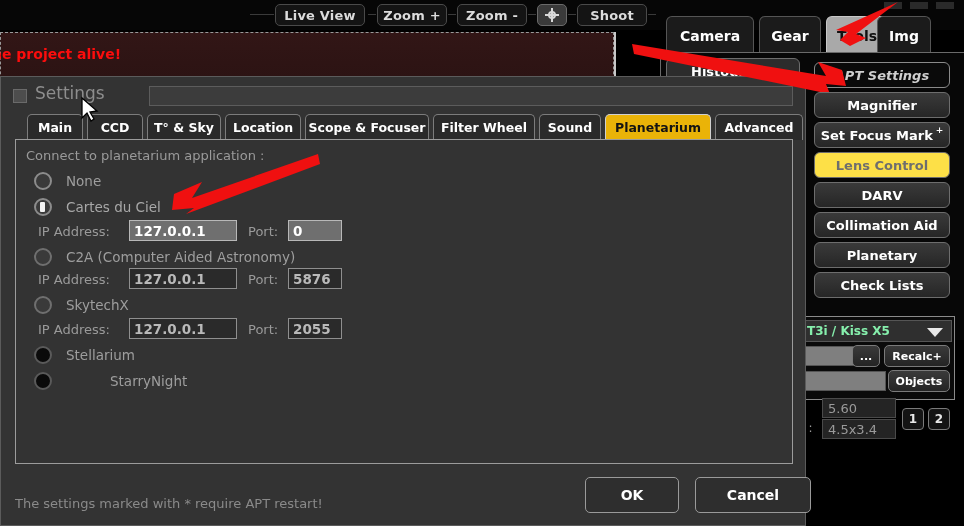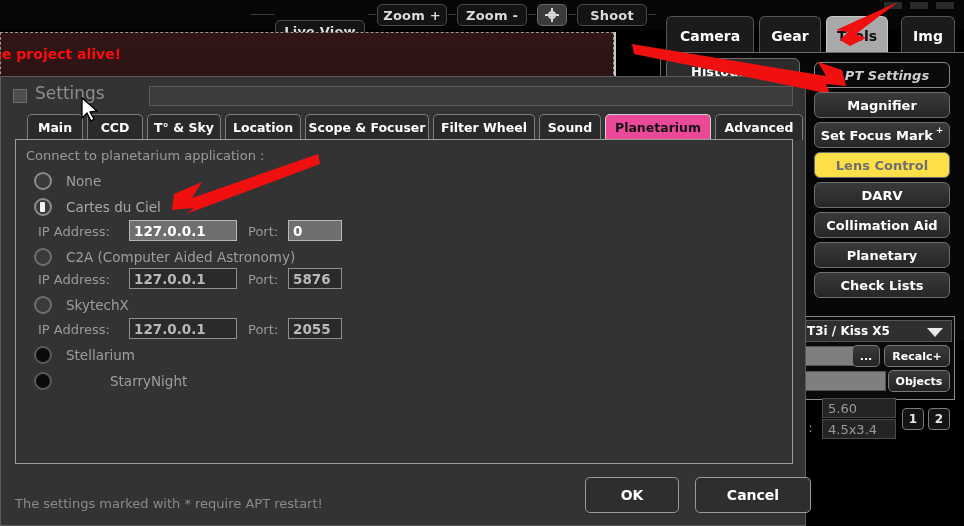--- a/index.html
+++ b/index.html
@@ -101,21 +101,21 @@
   .rbtn .sup { font-size:9px; vertical-align:super; margin-left:3px; position:relative; top:-5px;}
 
   .rp-panel2 {
     position:absolute; left:800px; top:316px; width:155px; height:84px;
     border:1px solid #8a8a8a; border-top:1px solid #8a8a8a;
     background:#0a0a0a;
   }
   .combo {
     position:absolute; left:802px; top:320px; width:150px; height:22px;
     background:#2f2f2f; border:1px solid #555;
-    color:#ffffff; font-size:12px; font-weight:bold;
+    color:#86efac; font-size:12px; font-weight:bold;
     display:flex; align-items:center; padding-left:4px;
   }
   .combo .arrow {
     position:absolute; right:8px; top:7px;
     width:0;height:0;border-left:8px solid transparent;border-right:8px solid transparent;
     border-top:9px solid #e8e8e8;
   }
   .gfield {
     position:absolute; background:#7f7f7f; border:1px solid #555; height:20px;
   }
@@ -161,21 +161,21 @@
   .tabrow { position:absolute; left:26px; top:37px; height:26px; }
   .tab {
     position:absolute; top:0; height:26px;
     background:#2a2a2a;
     border:1px solid #7c7c7c; border-bottom:none;
     border-radius:5px 5px 0 0;
     color:#ffffff; font-weight:bold; font-size:12.5px;
     display:flex; align-items:center; justify-content:center;
     white-space:nowrap;
   }
-  .tab.active { background:#ec4899; color:#131313; border-color:#d0d0d0; }
+  .tab.active { background:#eab308; color:#131313; border-color:#d0d0d0; }
 
   .groupbox {
     position:absolute; left:14px; top:62px; width:778px; height:325px;
     border:1px solid #9c9c9c;
     background:#333333;
   }
   .gb-label {
     position:absolute; left:10px; top:8px;
     color:#9a9a9a; font-size:13px;
   }
@@ -224,21 +224,21 @@
 <div id="root">
 
   <div class="bg-toolbar">
     <div class="tb-line" style="left:250px;width:24px;"></div>
     <div class="tb-line" style="left:368px;width:8px;"></div>
     <div class="tb-line" style="left:448px;width:8px;"></div>
     <div class="tb-line" style="left:528px;width:8px;"></div>
     <div class="tb-line" style="left:568px;width:8px;"></div>
     <div class="tb-line" style="left:648px;width:8px;"></div>
 
-    <div class="tb-btn" style="left:275px;width:90px;margin-top:16px;">Live View</div>
+    <div class="tb-btn" style="left:275px;width:90px;">Live View</div>
     <div class="tb-btn" style="left:377px;width:70px;">Zoom +</div>
     <div class="tb-btn" style="left:457px;width:70px;">Zoom -</div>
     <div class="tb-btn icon" style="left:537px;width:30px;">
       <span class="crosshair">
           <i></i>
         </span>
     </div>
     <div class="tb-btn" style="left:577px;width:70px;">Shoot</div>
 
     <div class="wctl" style="left:884px;"></div>
@@ -251,21 +251,21 @@
   </div>
   <div class="alive-text">he project alive!</div>
 
   <div style="position:absolute;left:614px;top:32px;width:2px;height:62px;background:#c8c8c8;"></div>
   <div style="position:absolute;left:628px;top:32px;width:32px;height:62px;background:#000;"></div>
 
   <div class="rp-tabs">
     <div class="rp-tab" style="left:0px;width:88px;">Camera</div>
     <div class="rp-tab" style="left:93px;width:62px;">Gear</div>
     <div class="rp-tab active" style="left:160px;width:62px;">Tools</div>
-    <div class="rp-tab" style="left:235px;width:54px;">Img</div>
+    <div class="rp-tab" style="left:211px;width:54px;">Img</div>
   </div>
 
   <div class="rp-body"></div>
 
   <div class="histo-btn">Histograms</div>
 
   <div class="rbtn dark" style="top:62px;">APT Settings</div>
   <div class="rbtn" style="top:92px;">Magnifier</div>
   <div class="rbtn" style="top:122px;">
     <span>Set Focus Mark</span>

